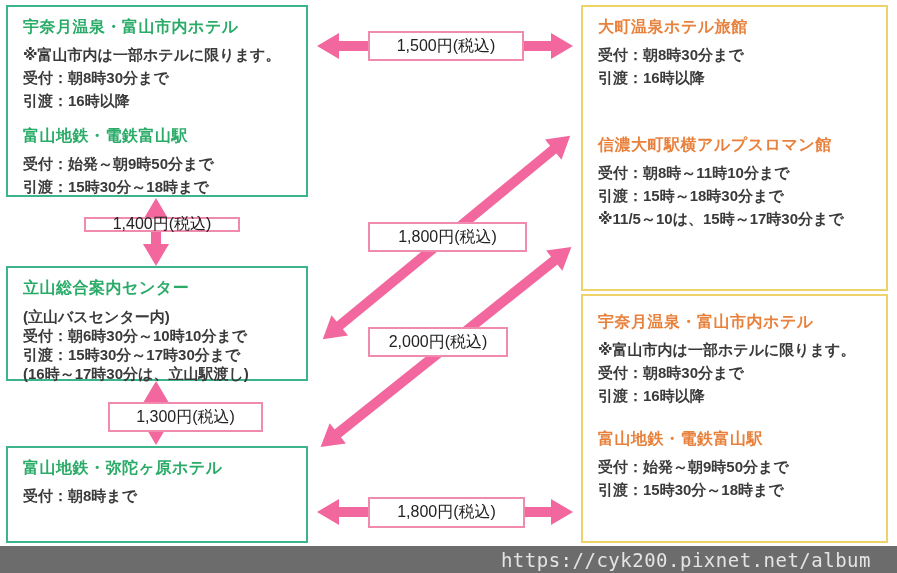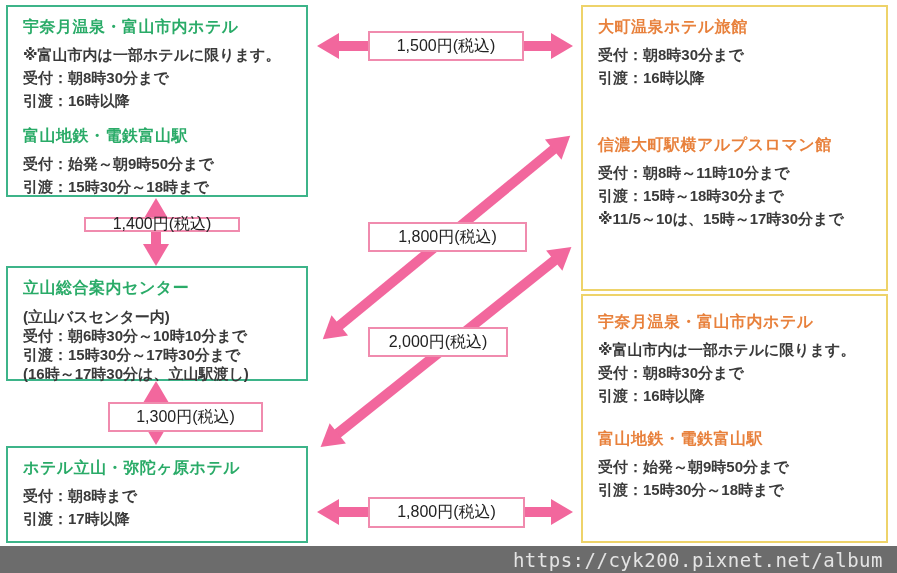--- a/index.html
+++ b/index.html
@@ -68,21 +68,21 @@
     font-weight:400;
     color:#222222;
     white-space:nowrap;
   }
   #watermark-bar{
     position:absolute;
     left:0;bottom:0;width:897px;height:27px;
     background:var(--bar-bg);
     z-index:5;
     display:flex;align-items:center;justify-content:flex-end;
-    padding-right:14px;
+    padding-right:26px;
     box-sizing:border-box;
   }
   #watermark-bar .url{
     font-family:"DejaVu Sans Mono","Liberation Mono",monospace;
     font-size:19px;
     color:var(--bar-text);
     letter-spacing:.5px;
   }
 </style>
 </head>
@@ -109,23 +109,22 @@
       <div class="sec-title" style="margin-bottom:8px;">立山総合案内センター</div>
       <div class="line">(立山バスセンター内)</div>
       <div class="line">受付：朝6時30分～10時10分まで</div>
       <div class="line">引渡：15時30分～17時30分まで</div>
       <div class="line">(16時～17時30分は、立山駅渡し)</div>
     </div>
   </div>
 
   <div class="box green pad" style="left:6px;top:446px;width:302px;height:97px;">
     <div>
-      <div class="sec-title">ホテル立山・弥陀ヶ原ホテル</div>
+      <div class="sec-title">富山地鉄・弥陀ヶ原ホテル</div>
       <div class="line">受付：朝8時まで</div>
-      <div class="line">引渡：17時以降</div>
     </div>
   </div>
 
   <div class="box yellow pad" style="left:581px;top:5px;width:307px;height:286px;">
     <div>
       <div class="sec-title">大町温泉ホテル旅館</div>
       <div class="line">受付：朝8時30分まで</div>
       <div class="line">引渡：16時以降</div>
     </div>
     <div class="sec2" style="margin-top:46px;">

